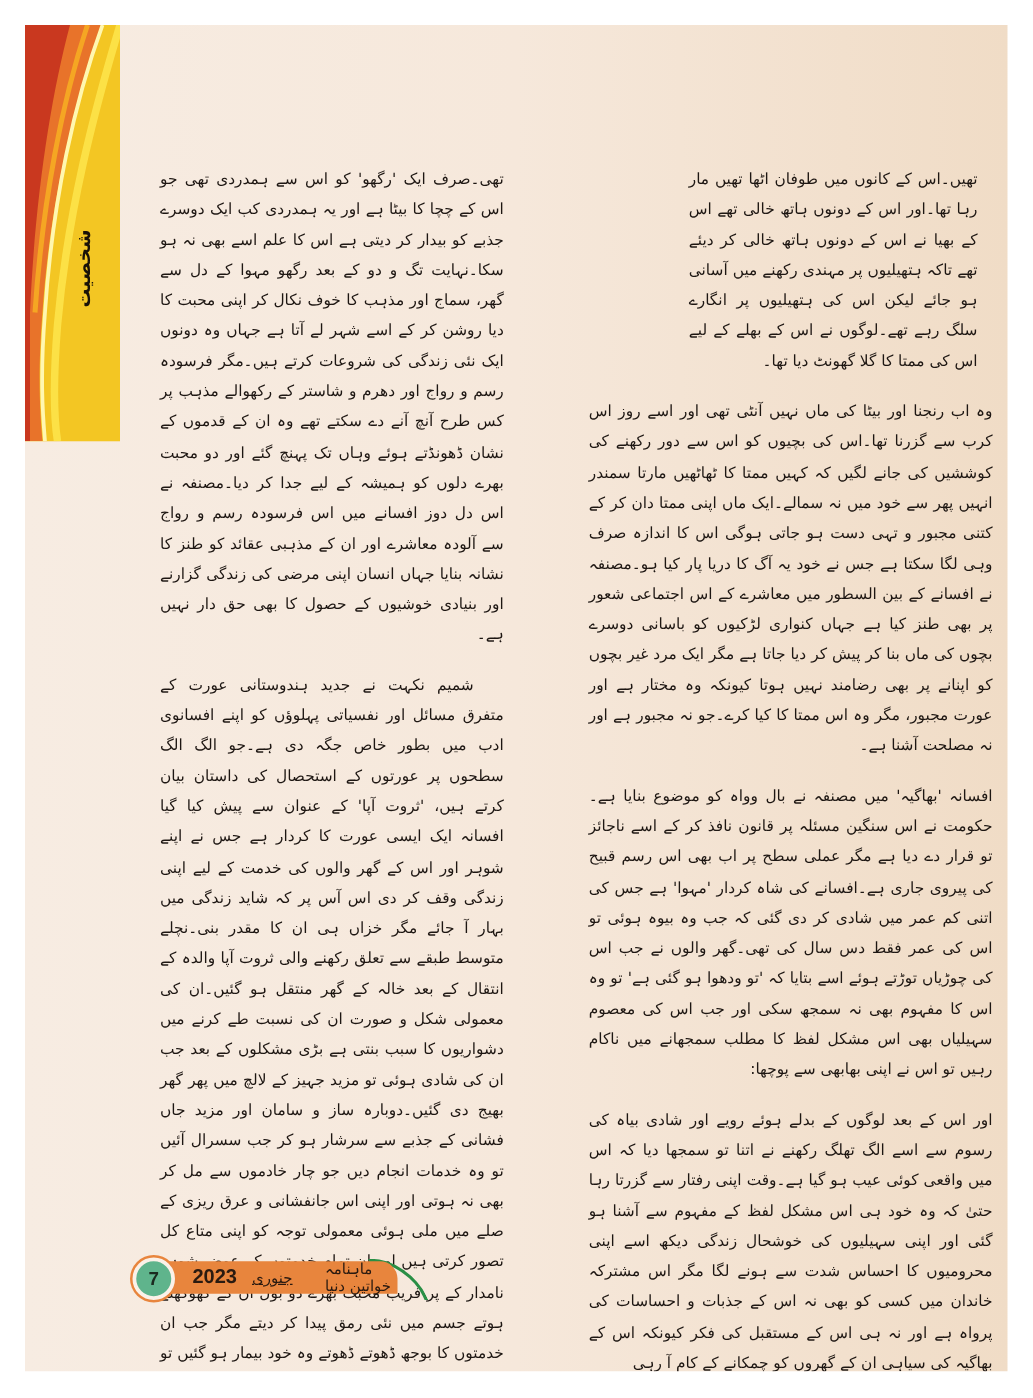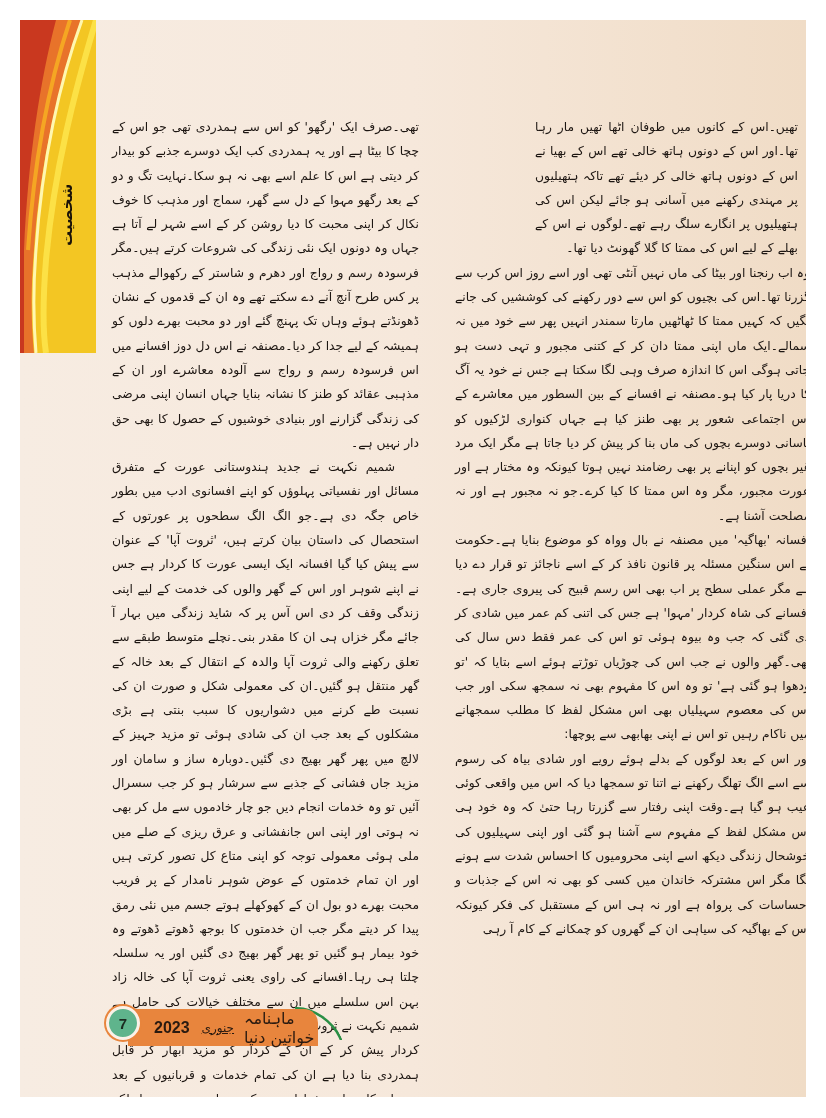--- a/index.html
+++ b/index.html
@@ -16,42 +16,42 @@
   .band svg { position:absolute; left:0; top:0; }
   .section-label {
     position:absolute; left:38px; top:160px; width:20px; height:70px;
     writing-mode: vertical-rl; transform: rotate(180deg);
     font-size:15px; font-weight:bold; color:#1a1208; text-align:center; letter-spacing:1px;
   }
   .col {
     position:absolute; direction:rtl; text-align:justify; text-align-last:right;
     font-family:"DejaVu Sans", sans-serif; font-size:12.3px; line-height:24.3px; color:#1d1612;
   }
-  .col p { margin:0; }
+  .col p { margin:16px; }
   .col .indent { text-indent:24px; }
   .col .quote { padding-right:26px; padding-left:26px; }
   .col-right { left:435px; top:95px; width:355px; }
   .col-left { left:92px; top:95px; width:307px; }
   .col-right .first-block { padding-left:80px; padding-right:12px; }
   .footer {
     position:absolute; left:86px; top:986px; height:32px; width:230px;
   }
   .ribbon {
-    position:absolute; left:22px; top:3px; width:190px; height:37px;
+    position:absolute; left:22px; top:3px; width:190px; height:26px;
     background:#e8853d; border-radius:0 14px 0 0;
     display:flex; align-items:center; direction:ltr;
   }
   .ribbon-green {
     position:absolute; left:196px; top:1px; width:30px; height:30px;
     border-top:3px solid #2a8f45; border-right:3px solid #2a8f45; border-radius:0 30px 0 0;
     transform:skewX(25deg);
   }
   .year { margin-left:26px; font-weight:bold; font-size:16px; color:#2a1a10; font-family:"Liberation Sans", sans-serif; }
   .month { margin-left:12px; font-size:12px; color:#2a1a10;text-decoration:underline; }
-  .mag { margin-left:10px; font-size:16px; color:#2a1a10; }
+  .mag { margin-left:26px; font-size:12px; color:#2a1a10; }
   .page-badge {
     position:absolute; left:0; top:0; width:28px; height:28px; border-radius:50%;
     background:#5fb48c; border:3px solid #fbf1e8; box-shadow:0 0 0 2px #e8853d;
     display:flex; align-items:center; justify-content:center;
     font-family:"Liberation Sans", sans-serif; font-weight:bold; font-size:15px; color:#1b2a1f;
   }
 </style>
 </head>
 <body>
 

